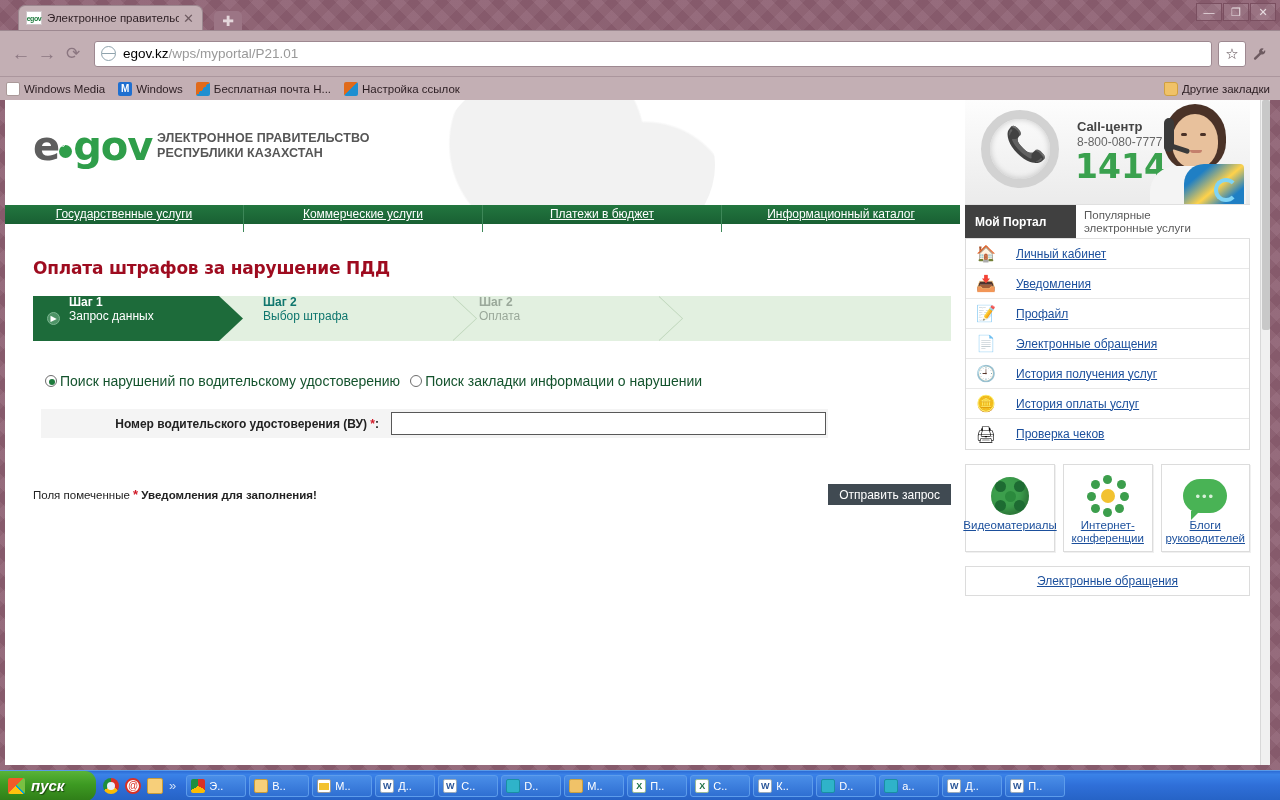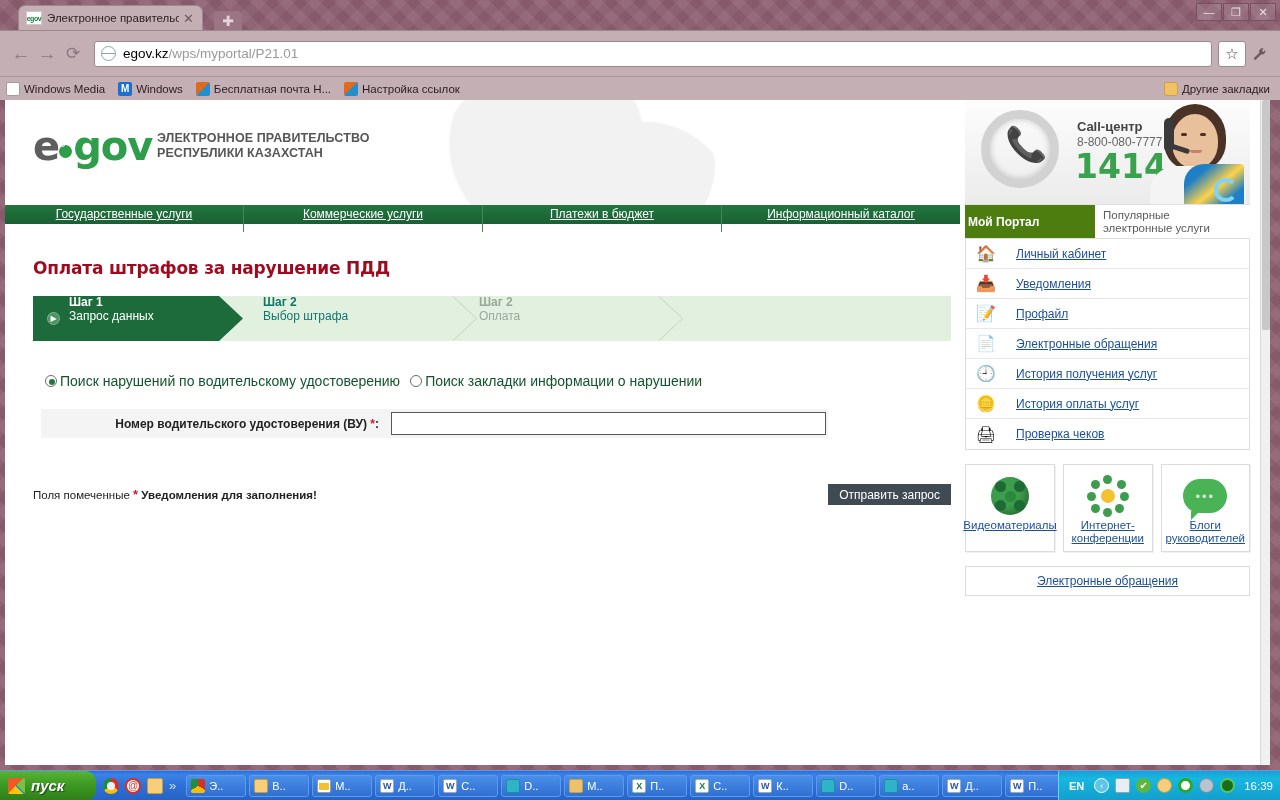--- a/index.html
+++ b/index.html
@@ -267,22 +267,22 @@
   .op-body { position: absolute; left: 8px; top: 66px; width: 96px; height: 40px;
              border-radius: 26px 26px 0 0; background: #f4f4f4; }
   .op-scarf { position: absolute; left: 42px; top: 64px; width: 60px; height: 42px;
               background: linear-gradient(140deg,#1f7fc4 25%, #ffd24a 55%, #1f7fc4 80%);
               border-radius: 20px 4px 0 0; }
   .op-swirl { position: absolute; left: 72px; top: 78px; width: 24px; height: 24px; border-radius: 50%;
               border: 4px solid #7fd4f5; border-right-color: transparent; }
 
   #railtabs { display: flex; height: 34px; border-bottom: 1px solid #e0e0e0; }
   #railtab-active {
-    width: 130px; background: #4d7c0f; color: #fff; font-size: 12px; font-weight: bold;
-    display: flex; align-items: center; padding-left: 3px;
+    width: 111px; background: #404040; color: #fff; font-size: 12px; font-weight: bold;
+    display: flex; align-items: center; padding-left: 10px;
   }
   #railtab-other {
     flex: 1 1 auto; background: #fff; color: #5a5a5a; font-size: 11.5px; line-height: 13px;
     padding: 4px 0 0 8px;
   }
 
   #raillist { border: 1px solid #dcdcdc; border-top: none; }
   .railitem {
     display: flex; align-items: center; height: 30px; border-bottom: 1px solid #e8e8e8;
     padding-left: 8px;
@@ -697,24 +697,13 @@
     <div class="task">
         <span class="ti ti-word">W</span>
         <span class="tl">Д..</span>
       </div>
     <div class="task">
         <span class="ti ti-word">W</span>
         <span class="tl">П..</span>
       </div>
 
   </div>
-  <div id="tray">
-    <span id="langind">EN</span>
-    <span class="trayicon tray-arrow">‹</span>
-    <span class="trayicon tray-net"></span>
-    <span class="trayicon tray-shield">✔</span>
-    <span class="trayicon tray-op"></span>
-    <span class="trayicon tray-green"></span>
-    <span class="trayicon tray-vol"></span>
-    <span class="trayicon tray-disc"></span>
-    <span id="clock">16:39</span>
-  </div>
 </div>
 
 </body></html>

